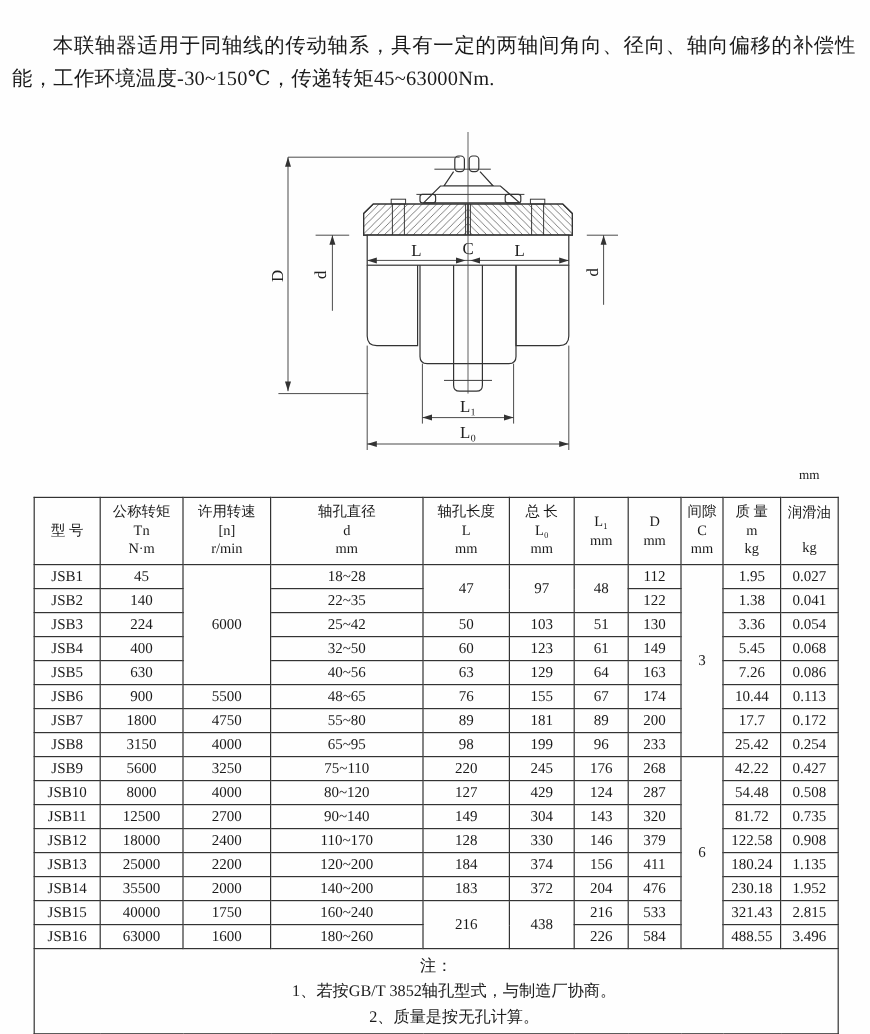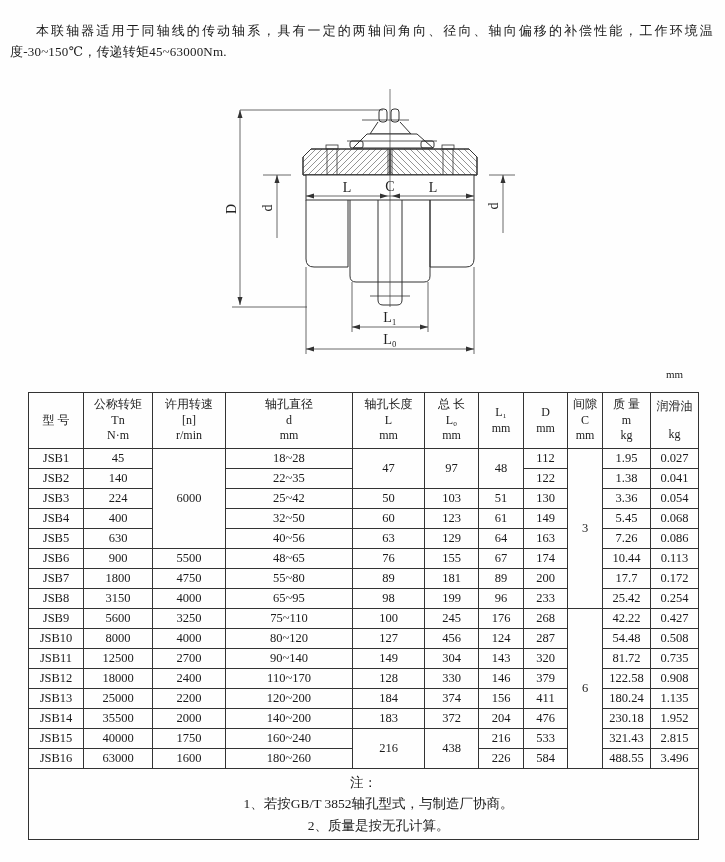--- a/index.html
+++ b/index.html
@@ -3,21 +3,21 @@
 <meta charset="utf-8">
 <style>
   html,body{margin:0;padding:0;}
   body{
     width:725px;height:862px;background:#fefefe;color:#1a1a1a;
     font-family:"Liberation Serif","DejaVu Serif",serif;
     overflow:hidden;
   }
   .intro{
     padding:7px 12px 0 10px;
-    font-size:13px;line-height:1.62;
+    font-size:17px;line-height:1.62;
     text-indent:2em;text-align:justify;
     letter-spacing:0.2px;
   }
   .drawing-wrap{margin-top:2px;}
   svg text{
     font-family:"Liberation Serif","DejaVu Serif",serif;
     fill:#222;
   }
   .title-row{
     position:relative;text-align:center;
@@ -316,35 +316,35 @@
         <td>96</td>
         <td>233</td>
         <td>25.42</td>
         <td>0.254</td>
       </tr>
       <tr>
         <td>JSB9</td>
         <td>5600</td>
         <td>3250</td>
         <td>75~110</td>
-        <td>100</td>
+        <td>220</td>
         <td>245</td>
         <td>176</td>
         <td>268</td>
         <td rowspan="8">6</td>
         <td>42.22</td>
         <td>0.427</td>
       </tr>
       <tr>
         <td>JSB10</td>
         <td>8000</td>
         <td>4000</td>
         <td>80~120</td>
         <td>127</td>
-        <td>456</td>
+        <td>429</td>
         <td>124</td>
         <td>287</td>
         <td>54.48</td>
         <td>0.508</td>
       </tr>
       <tr>
         <td>JSB11</td>
         <td>12500</td>
         <td>2700</td>
         <td>90~140</td>

